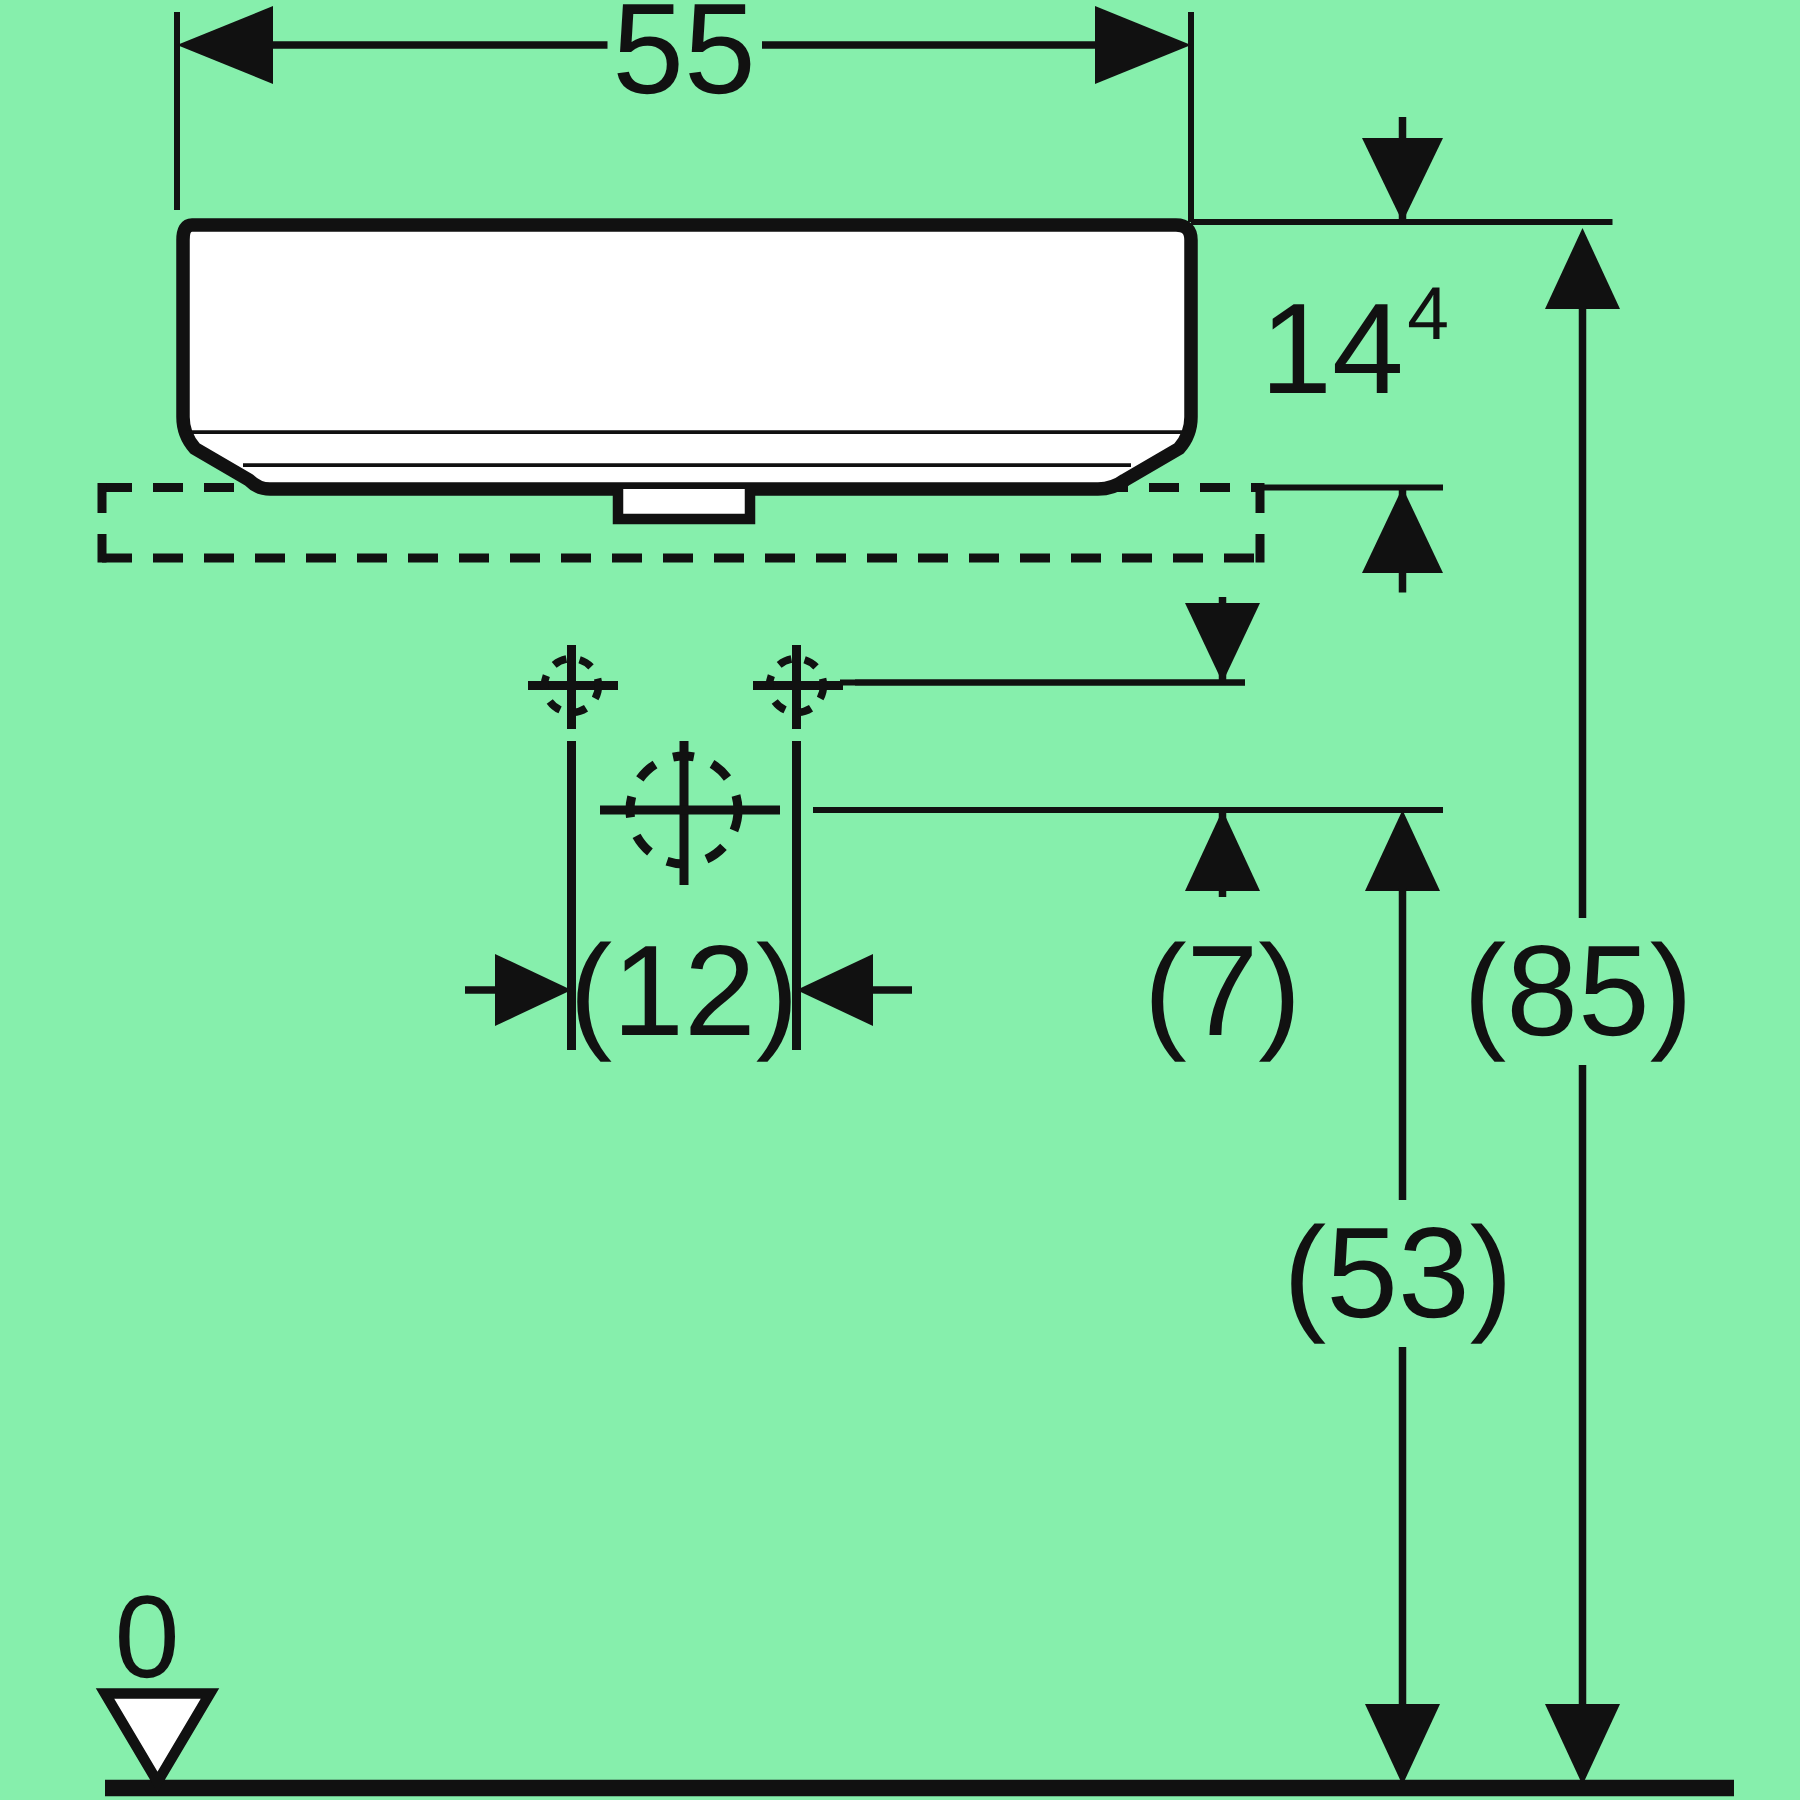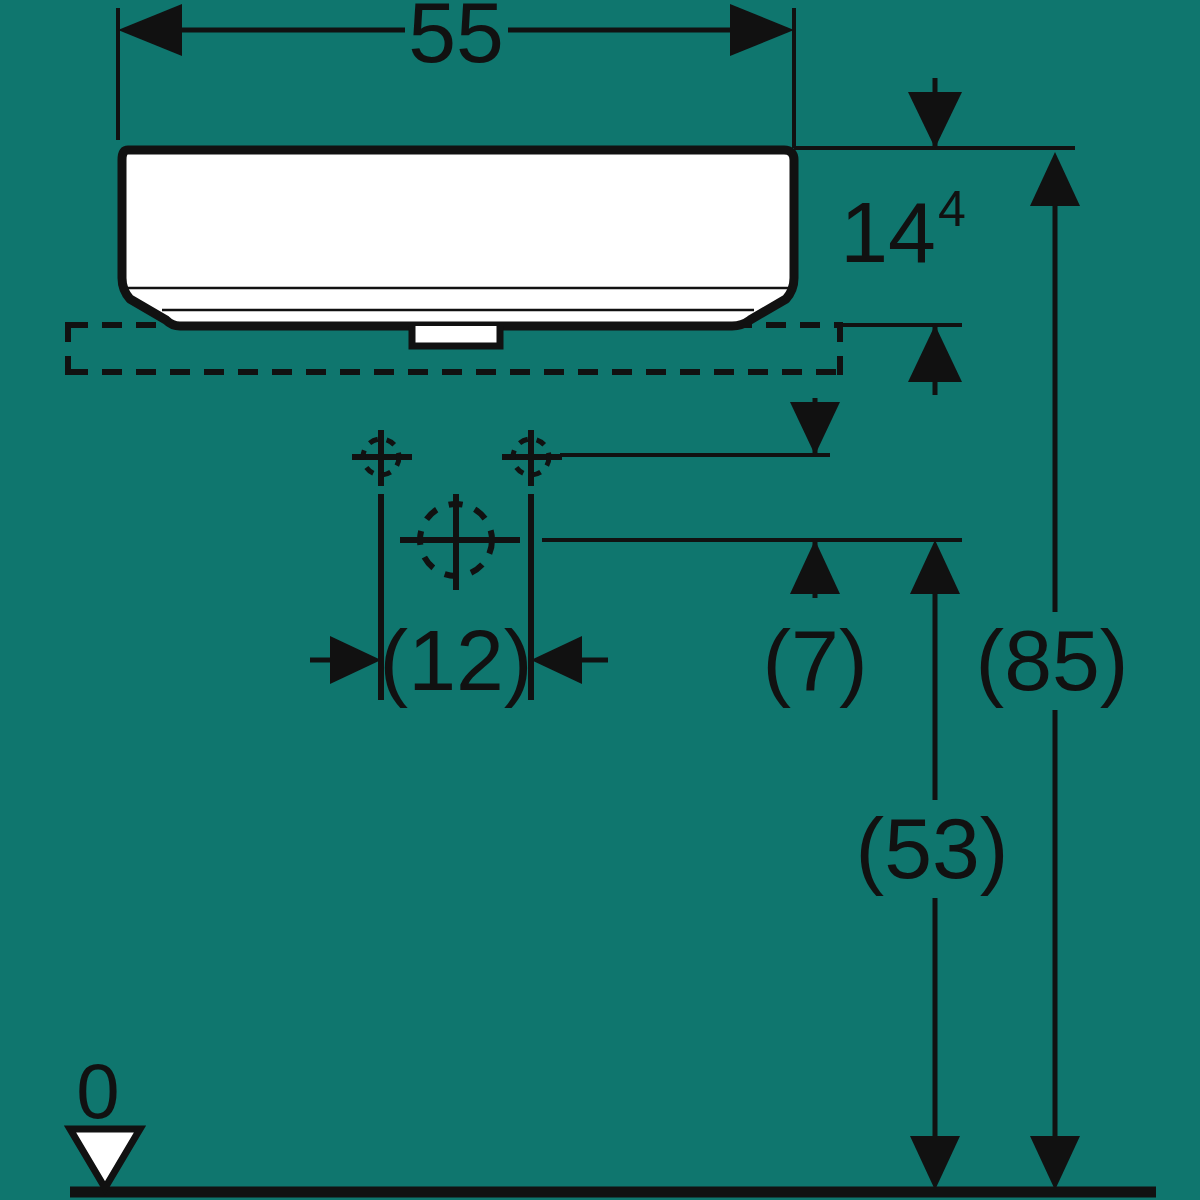--- a/index.html
+++ b/index.html
@@ -7,21 +7,21 @@
     padding: 0;
     background: #ffffff;
   }
   body {
     font-family: "Liberation Sans", sans-serif;
   }
   #drawing-root {
     position: relative;
     width: 1200px;
     height: 1200px;
-    background: #0f766e;
+    background: #86efac;
     overflow: hidden;
   }
   svg#technical-drawing {
     display: block;
     width: 1200px;
     height: 1200px;
   }
   .dim-text {
     font-family: "Liberation Sans", sans-serif;
     font-size: 86px;

